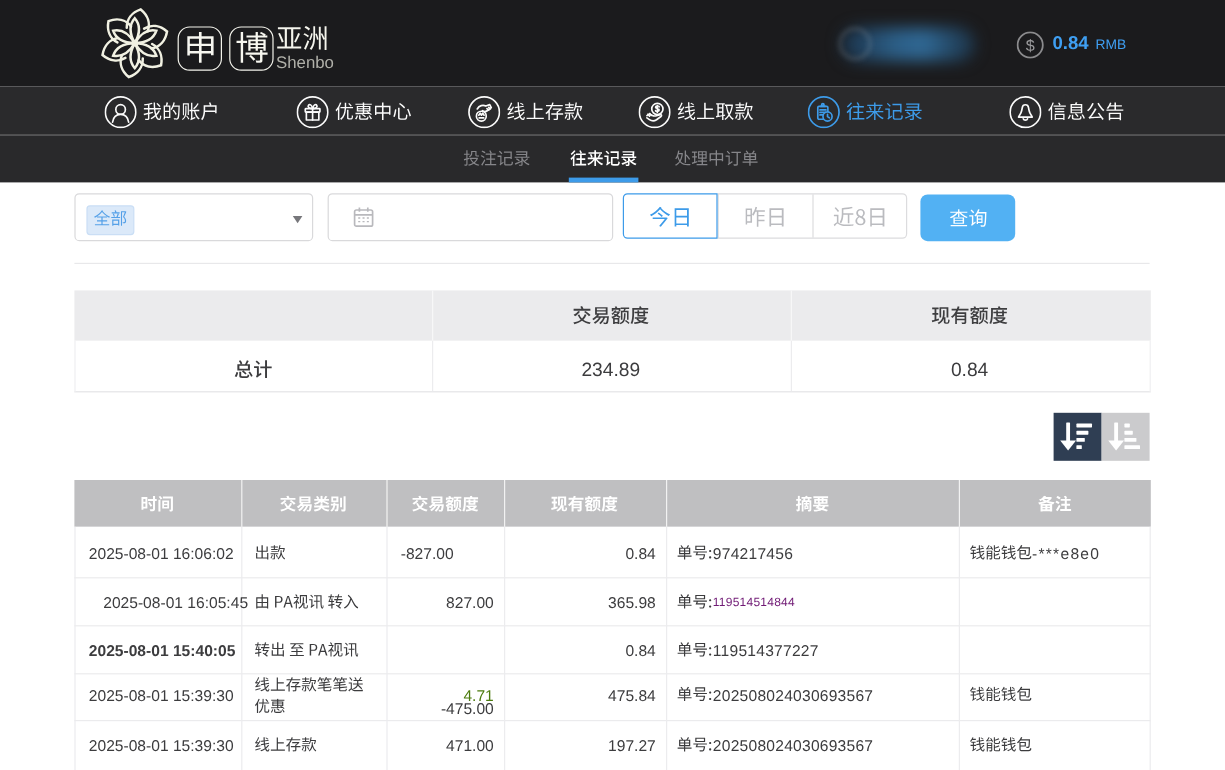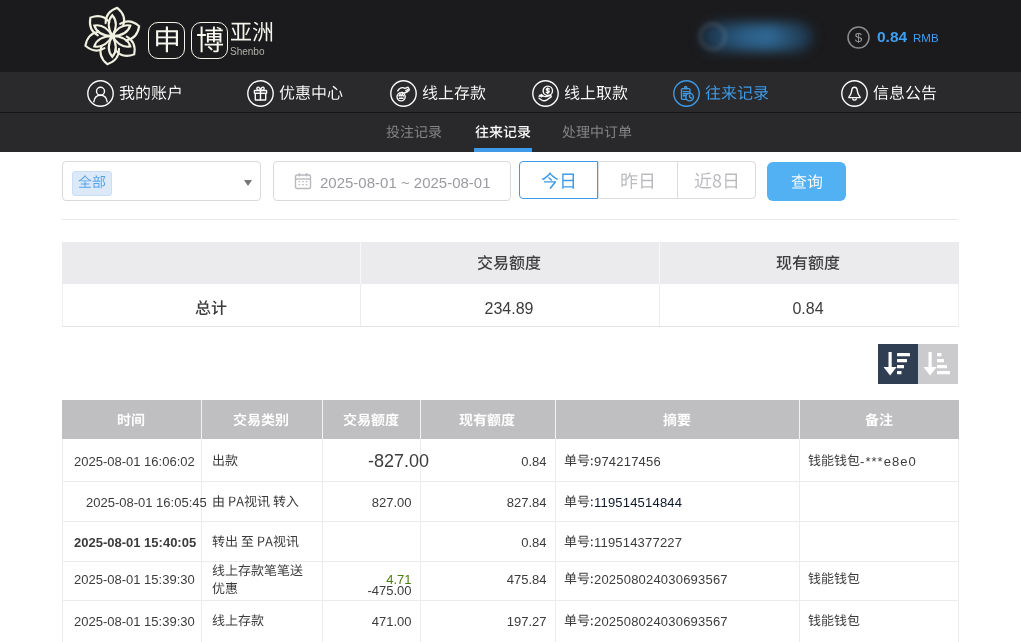--- a/index.html
+++ b/index.html
@@ -28,21 +28,21 @@
 <div style="position:absolute;left:152.5px;top:25.5px;width:28px;height:30px"><svg width="28" height="30" viewBox="0 -24.08 28 30">
         <path d="M5.2 -11.8H12.8V-7.5H5.2ZM5.2 -13.7V-17.8H12.8V-13.7ZM22.8 -11.8V-7.5H15V-11.8ZM22.8 -13.7H15V-17.8H22.8ZM12.8 -23.5V-19.8H3.1V-3.9H5.2V-5.5H12.8V2.2H15V-5.5H22.8V-4H25V-19.8H15V-23.5Z" fill="#f7f7f0"></path>
       </svg></div>
 <div class="abs" style="left:191px;top:22px;width:37px;height:37px;border:1.7px solid #f4f4ec;border-radius:10px"></div>
 <div style="position:absolute;left:195.5px;top:25.5px;width:28px;height:30px"><svg width="28" height="30" viewBox="0 -24.08 28 30">
         <path d="M11.6 -3.2C13 -2.1 14.5 -0.6 15.2 0.5L16.8 -0.7C16 -1.7 14.4 -3.2 13 -4.3ZM10.9 -17.2V-7.7H12.8V-9.6H17V-7.8H18.9V-9.6H23.5V-7.7H25.4V-17.2H18.9V-18.8H26.8V-20.5H24.8L25.5 -21.3C24.6 -22 22.8 -22.9 21.5 -23.4L20.5 -22.3C21.6 -21.8 22.8 -21.1 23.7 -20.5H18.9V-23.5H17V-20.5H9.4V-18.8H17V-17.2ZM17 -12.6V-11H12.8V-12.6ZM18.9 -12.6H23.5V-11H18.9ZM17 -14H12.8V-15.7H17ZM18.9 -14V-15.7H23.5V-14ZM20.7 -8.5V-6.3H8.6V-4.5H20.7V0C20.7 0.3 20.6 0.4 20.2 0.4C19.8 0.5 18.5 0.5 17 0.4C17.2 1 17.5 1.7 17.6 2.2C19.6 2.2 20.8 2.2 21.6 1.9C22.5 1.7 22.7 1.1 22.7 0.1V-4.5H27V-6.3H22.7V-8.5ZM4.6 -23.5V-16.1H1.1V-14.2H4.6V2.2H6.6V-14.2H9.9V-16.1H6.6V-23.5Z" fill="#f7f7f0"></path>
       </svg></div>
 <div style="position:absolute;left:230px;top:20.5px;width:44px;height:24px"><svg width="44" height="24" viewBox="0 -18.92 44 24">
         <path d="M18.4 -12.4C17.6 -10.1 16.2 -7 15.1 -5.1L16.5 -4.6C17.7 -6.5 19 -9.3 20 -11.8ZM1.8 -11.9C2.9 -9.5 4.2 -6.3 4.8 -4.4L6.4 -5.1C5.8 -6.9 4.4 -10.1 3.3 -12.4ZM1.6 -17.2V-15.5H7.3V-1.1H1V0.5H21V-1.1H14.4V-15.5H20.5V-17.2ZM9.1 -1.1V-15.5H12.6V-1.1ZM31.1 -18V-10.3C31.1 -6.3 30.8 -2.4 28.1 0.8C28.5 1 29.1 1.5 29.4 1.8C32.3 -1.6 32.6 -6 32.6 -10.3V-18ZM29.3 -12.2C29 -10.4 28.4 -8.3 27.5 -7L28.8 -6.3C29.7 -7.7 30.3 -10 30.6 -11.9ZM32.7 -11.5C33.4 -10 34 -8 34.1 -6.7L35.4 -7.1C35.2 -8.4 34.6 -10.4 33.9 -11.9ZM23.8 -17.1C25 -16.4 26.6 -15.3 27.3 -14.6L28.4 -16C27.6 -16.6 26 -17.6 24.8 -18.2ZM22.8 -11.1C24.1 -10.5 25.7 -9.5 26.6 -8.9L27.5 -10.2C26.7 -10.8 25 -11.7 23.8 -12.3ZM23.3 0.6 24.8 1.5C25.7 -0.5 26.8 -3.3 27.7 -5.6L26.3 -6.4C25.4 -4 24.2 -1.1 23.3 0.6ZM40.5 -18V-7.8C40.1 -9.2 39.2 -10.9 38.4 -12.3L37.3 -11.8V-17.7H35.7V1.3H37.3V-11.5C38.2 -10 39 -8 39.4 -6.7L40.5 -7.2V1.7H42.1V-18Z" fill="#f4f4ec"></path>
       </svg></div>
-<div style="position:absolute;font-family:'Liberation Sans',sans-serif;font-size:10px;color:#b0b0a9;font-weight:400;white-space:pre;line-height:16px;top:43.5px;left:230px;">Shenbo</div>
+<div style="position:absolute;font-family:'Liberation Sans',sans-serif;font-size:14px;color:#b0b0a9;font-weight:400;white-space:pre;line-height:16px;top:43.5px;left:230px;">Shenbo</div>
 <div class="abs" style="left:701px;top:23px;width:111px;height:28px;border-radius:14px;background:linear-gradient(90deg,#1b3147,#2c5e86 40%,#306894 62%,#203c54 92%);filter:blur(6px)"></div>
 <div class="abs" style="left:699px;top:23px;width:27px;height:27px;border:2px solid rgba(210,210,210,0.25);border-radius:50%;filter:blur(2px)"></div>
 <div class="abs" style="left:847px;top:26px"><svg width="23" height="23" viewBox="0 0 23 23">
         <circle cx="11.5" cy="11.5" r="10.5" fill="none" stroke="#8b8b8d" stroke-width="1.5"></circle>
         <text x="11.5" y="16.2" text-anchor="middle" font-family="Liberation Sans" font-size="13.5" fill="#9a9a9c">$</text>
       </svg></div>
 <div style="position:absolute;font-family:'Liberation Sans',sans-serif;font-size:15.5px;color:#3f9ff2;font-weight:700;white-space:pre;line-height:17.5px;top:28.25px;left:877px;">0.84</div>
 <div style="position:absolute;font-family:'Liberation Sans',sans-serif;font-size:11.5px;color:#3f9ff2;font-weight:400;white-space:pre;line-height:13.5px;top:31.75px;left:913px;">RMB</div>
 <div class="abs" style="left:0;top:72px;width:1021px;height:40px;background:#2a2a2c"></div>
 <div class="abs" style="left:0;top:112px;width:1021px;height:1px;background:#151517"></div>
@@ -141,21 +141,20 @@
         <line x1="12.5" y1="1" x2="12.5" y2="4.5"></line>
         <g stroke-width="1.2">
 <line x1="4.5" y1="9.7" x2="6.2" y2="9.7"></line>
           <line x1="8.1" y1="9.7" x2="9.8" y2="9.7"></line>
           <line x1="11.7" y1="9.7" x2="13.4" y2="9.7"></line>
 <line x1="4.5" y1="12.7" x2="6.2" y2="12.7"></line>
           <line x1="8.1" y1="12.7" x2="9.8" y2="12.7"></line>
           <line x1="11.7" y1="12.7" x2="13.4" y2="12.7"></line>
         </g>
       </svg></div>
-<div style="position:absolute;font-family:'Liberation Sans',sans-serif;font-size:15px;color:#9b9ba1;font-weight:400;white-space:pre;line-height:17px;top:173.5px;left:320px;">2025-08-01 ~ 2025-08-01</div>
 <div class="abs" style="left:598px;top:161px;width:158px;height:38px;border:1px solid #dcdcde;border-radius:0 4px 4px 0"></div>
 <div class="abs" style="left:677px;top:162px;width:1px;height:36px;background:#dcdcde"></div>
 <div class="abs" style="left:519px;top:161px;width:79px;height:38px;border:1px solid #3d9be9;border-radius:4px 0 0 4px;background:#fff"></div>
 <div style="position:absolute;left:540.5px;top:172px;width:36px;height:20px"><svg width="36" height="20" viewBox="0 -15.48 36 20">
         <path d="M7 -9.6C8.2 -8.7 9.7 -7.4 10.4 -6.6L11.4 -7.6C10.7 -8.4 9.1 -9.6 7.9 -10.4ZM2.9 -6.3V-4.9H13C11.7 -3.2 9.8 -0.9 8.3 0.9L9.7 1.5C11.6 -0.8 14 -3.8 15.5 -5.8L14.4 -6.3L14.2 -6.3ZM8.9 -15.2C7.1 -12.5 3.9 -10 0.6 -8.5C1 -8.2 1.4 -7.7 1.7 -7.3C4.4 -8.7 7.1 -10.8 9.1 -13.1C11 -10.9 13.9 -8.7 16.3 -7.5C16.6 -7.8 17 -8.4 17.4 -8.7C14.8 -9.8 11.7 -12 9.9 -14.1L10.2 -14.6ZM22.6 -6.3H31.5V-1.3H22.6ZM22.6 -7.7V-12.5H31.5V-7.7ZM21.2 -13.9V1.2H22.6V0.1H31.5V1.2H33V-13.9Z" fill="#3d9be9"></path>
       </svg></div>
 <div style="position:absolute;left:619.5px;top:172px;width:36px;height:20px"><svg width="36" height="20" viewBox="0 -15.48 36 20">
         <path d="M9.6 -15.1C9 -12.7 8 -10.2 6.7 -8.7C7 -8.4 7.5 -7.9 7.8 -7.7C8.4 -8.6 9.1 -9.7 9.6 -11H10.7V1.4H12V-3.2H17.1V-4.4H12V-7.2H17V-8.4H12V-11H17.4V-12.2H10.1C10.4 -13.1 10.7 -14 10.9 -14.8ZM5.4 -7.3V-3.2H2.6V-7.3ZM5.4 -8.5H2.6V-12.5H5.4ZM1.4 -13.7V-0.5H2.6V-1.9H6.7V-13.7ZM22.6 -6.3H31.5V-1.3H22.6ZM22.6 -7.7V-12.5H31.5V-7.7ZM21.2 -13.9V1.2H22.6V0.1H31.5V1.2H33V-13.9Z" fill="#babbbf"></path>
       </svg></div>
 <div style="position:absolute;left:693.5px;top:172px;width:46px;height:20px"><svg width="46" height="20" viewBox="0 -15.48 46 20">
@@ -235,37 +234,37 @@
 <div class="abs" style="left:62px;top:641.5px;width:897px;height:1px;background:#ebebed"></div>
 <div class="abs" style="left:200.5px;top:439px;width:1px;height:203px;background:#ececee"></div>
 <div class="abs" style="left:321.5px;top:439px;width:1px;height:203px;background:#ececee"></div>
 <div class="abs" style="left:419.5px;top:439px;width:1px;height:203px;background:#ececee"></div>
 <div class="abs" style="left:554.5px;top:439px;width:1px;height:203px;background:#ececee"></div>
 <div class="abs" style="left:798.5px;top:439px;width:1px;height:203px;background:#ececee"></div>
 <div style="position:absolute;font-family:'Liberation Sans',sans-serif;font-size:13px;color:#3c3c3e;font-weight:400;white-space:pre;line-height:15px;top:453.5px;left:74px;">2025-08-01 16:06:02</div>
 <div style="position:absolute;left:211.5px;top:453.5px;width:26px;height:15px"><svg width="26" height="15" viewBox="0 -11.18 26 15">
         <path d="M1.4 -4.4V0.3H10.6V1H11.6V-4.4H10.6V-0.7H7V-5.3H11.1V-9.8H10.1V-6.2H7V-10.9H5.9V-6.2H3V-9.7H1.9V-5.3H5.9V-0.7H2.4V-4.4ZM14.6 -2.8C14.3 -1.9 13.9 -0.9 13.4 -0.2C13.6 -0.1 14 0 14.2 0.2C14.6 -0.6 15.1 -1.7 15.4 -2.6ZM17.9 -2.5C18.3 -1.9 18.7 -1 18.9 -0.4L19.6 -0.8C19.4 -1.3 19 -2.2 18.6 -2.8ZM21.8 -6.7V-6.1C21.8 -4.3 21.6 -1.7 19.3 0.4C19.5 0.5 19.9 0.8 20 1.1C21.3 -0.1 22 -1.5 22.4 -2.8C22.9 -1.1 23.7 0.3 25 1C25.1 0.8 25.4 0.4 25.6 0.2C24.1 -0.6 23.2 -2.6 22.7 -4.8C22.7 -5.3 22.7 -5.7 22.7 -6.1V-6.7ZM16.2 -10.9V-9.7H13.7V-8.9H16.2V-7.7H14V-6.9H19.4V-7.7H17.1V-8.9H19.7V-9.7H17.1V-10.9ZM13.5 -4.1V-3.3H16.2V0C16.2 0.1 16.2 0.2 16 0.2C15.9 0.2 15.4 0.2 14.9 0.2C15 0.4 15.2 0.8 15.2 1C15.9 1 16.4 1 16.7 0.9C17.1 0.7 17.1 0.5 17.1 0V-3.3H19.8V-4.1ZM20.8 -10.9C20.5 -8.9 20.1 -6.9 19.3 -5.6V-5.9H14.1V-5.1H19.3V-5.5C19.5 -5.4 19.9 -5.1 20 -5C20.5 -5.7 20.8 -6.6 21.1 -7.7H24.3C24.1 -6.8 23.9 -5.9 23.6 -5.3L24.4 -5C24.8 -5.9 25.1 -7.2 25.4 -8.4L24.7 -8.6L24.6 -8.6H21.3C21.5 -9.3 21.6 -10 21.7 -10.8Z" fill="#3c3c3e"></path>
       </svg></div>
-<div style="position:absolute;font-family:'Liberation Sans',sans-serif;font-size:18px;color:#3c3c3e;font-weight:400;white-space:pre;line-height:15px;top:453.5px;right:592px;">-827.00</div>
+<div style="position:absolute;font-family:'Liberation Sans',sans-serif;font-size:13px;color:#3c3c3e;font-weight:400;white-space:pre;line-height:15px;top:453.5px;right:643px;">-827.00</div>
 <div style="position:absolute;font-family:'Liberation Sans',sans-serif;font-size:13px;color:#3c3c3e;font-weight:400;white-space:pre;line-height:15px;top:453.5px;right:474.5px;">0.84</div>
 <div class="abs" style="left:564px;top:453.5px;height:15px;display:flex;align-items:center;white-space:pre"><div style="width:30px;height:15px"><svg width="30" height="15" viewBox="0 -11.18 30 15">
           <path d="M2.9 -5.7H6V-4.3H2.9ZM7 -5.7H10.2V-4.3H7ZM2.9 -7.8H6V-6.5H2.9ZM7 -7.8H10.2V-6.5H7ZM9.2 -10.9C8.9 -10.2 8.4 -9.3 7.9 -8.7H4.8L5.3 -8.9C5 -9.5 4.4 -10.3 3.9 -10.9L3.1 -10.5C3.5 -9.9 4 -9.2 4.3 -8.7H1.9V-3.4H6V-2.2H0.7V-1.3H6V1H7V-1.3H12.3V-2.2H7V-3.4H11.2V-8.7H9C9.4 -9.2 9.9 -9.9 10.3 -10.5ZM16.4 -9.5H22.6V-7.7H16.4ZM15.4 -10.4V-6.9H23.6V-10.4ZM13.8 -5.7V-4.8H16.5C16.2 -4 15.9 -3.1 15.6 -2.5H22.5C22.2 -1 21.9 -0.2 21.6 0C21.5 0.1 21.3 0.1 21 0.1C20.6 0.1 19.7 0.1 18.8 0C19 0.3 19.1 0.7 19.1 1C20 1 20.9 1 21.3 1C21.8 1 22.1 0.9 22.4 0.7C22.9 0.2 23.2 -0.7 23.6 -2.9C23.6 -3.1 23.6 -3.4 23.6 -3.4H17.1L17.6 -4.8H25.1V-5.7ZM27.8 -5.1C28.3 -5.1 28.7 -5.4 28.7 -6C28.7 -6.5 28.3 -6.9 27.8 -6.9C27.3 -6.9 26.9 -6.5 26.9 -6C26.9 -5.4 27.3 -5.1 27.8 -5.1ZM27.8 0.2C28.3 0.2 28.7 -0.2 28.7 -0.7C28.7 -1.3 28.3 -1.6 27.8 -1.6C27.3 -1.6 26.9 -1.3 26.9 -0.7C26.9 -0.2 27.3 0.2 27.8 0.2Z" fill="#3c3c3e"></path>
         </svg></div><span style="font-size:13px;color:#3c3c3e;font-family:'Liberation Sans',sans-serif;letter-spacing:0.2px">974217456</span></div>
 <div class="abs" style="left:808px;top:453.5px;height:15px;display:flex;align-items:center;white-space:pre"><div style="width:52px;height:15px"><svg width="52" height="15" viewBox="0 -11.18 52 15">
           <path d="M9.1 -10.1C9.8 -9.8 10.6 -9.3 11 -9L11.5 -9.6C11.1 -9.9 10.3 -10.4 9.7 -10.7ZM2.4 -10.9C2 -9.7 1.2 -8.5 0.4 -7.7C0.6 -7.5 0.9 -7 1 -6.8C1.4 -7.3 1.9 -7.9 2.2 -8.5H5.2V-9.5H2.7C2.9 -9.8 3.1 -10.2 3.2 -10.6ZM0.8 -4.5V-3.6H2.7V-0.9C2.7 -0.3 2.3 0.1 2 0.2C2.2 0.4 2.4 0.7 2.5 0.9C2.7 0.7 3.1 0.5 5.5 -1C5.5 -1.2 5.3 -1.6 5.3 -1.8L3.6 -0.9V-3.6H5.4V-4.5H3.6V-6.2H5V-7.1H1.4V-6.2H2.7V-4.5ZM11.5 -4.5C11 -3.7 10.3 -2.9 9.5 -2.2C9.3 -3 9.1 -3.8 9 -4.8L12.3 -5.4L12.1 -6.2L8.9 -5.6C8.8 -6.2 8.7 -6.7 8.7 -7.3L11.9 -7.8L11.8 -8.7L8.7 -8.2C8.6 -9.1 8.6 -10 8.6 -10.9H7.7C7.7 -10 7.7 -9 7.7 -8.1L5.8 -7.8L5.9 -6.9L7.8 -7.2C7.9 -6.6 7.9 -6 8 -5.5L5.5 -5L5.7 -4.1L8.1 -4.6C8.2 -3.5 8.4 -2.5 8.7 -1.7C7.7 -0.9 6.6 -0.4 5.4 0C5.6 0.2 5.8 0.6 6 0.8C7.1 0.4 8.1 -0.1 9.1 -0.8C9.6 0.3 10.3 1 11.1 1C12 1 12.3 0.6 12.5 -0.9C12.3 -1 12 -1.2 11.8 -1.4C11.7 -0.2 11.6 0.1 11.2 0.1C10.7 0.1 10.2 -0.5 9.8 -1.4C10.9 -2.2 11.7 -3.1 12.3 -4.2ZM18 -5.5V-4.3H15.2V-5.5ZM14.3 -6.3V1H15.2V-1.6H18V-0.1C18 0.1 17.9 0.1 17.8 0.1C17.6 0.1 17 0.1 16.4 0.1C16.5 0.4 16.7 0.7 16.7 1C17.6 1 18.1 1 18.5 0.8C18.8 0.7 18.9 0.4 18.9 -0.1V-6.3ZM15.2 -3.6H18V-2.4H15.2ZM24.2 -9.9C23.4 -9.6 22.2 -9.1 21.1 -8.7V-10.9H20.2V-6.6C20.2 -5.5 20.5 -5.2 21.7 -5.2C22 -5.2 23.7 -5.2 24 -5.2C25 -5.2 25.3 -5.6 25.4 -7.2C25.1 -7.3 24.7 -7.4 24.5 -7.6C24.5 -6.3 24.4 -6.1 23.9 -6.1C23.5 -6.1 22.1 -6.1 21.8 -6.1C21.2 -6.1 21.1 -6.2 21.1 -6.6V-7.9C22.4 -8.3 23.8 -8.7 24.8 -9.2ZM24.3 -4.1C23.6 -3.7 22.3 -3.2 21.1 -2.8V-4.8H20.2V-0.5C20.2 0.6 20.5 0.9 21.8 0.9C22 0.9 23.8 0.9 24 0.9C25.1 0.9 25.4 0.5 25.5 -1.3C25.3 -1.4 24.9 -1.5 24.6 -1.7C24.6 -0.2 24.5 0.1 24 0.1C23.6 0.1 22.1 0.1 21.9 0.1C21.2 0.1 21.1 0 21.1 -0.4V-2C22.4 -2.3 23.9 -2.8 24.9 -3.4ZM14.1 -7.2C14.4 -7.3 14.8 -7.4 18.4 -7.6C18.5 -7.4 18.6 -7.1 18.7 -6.9L19.5 -7.3C19.3 -8.1 18.5 -9.3 17.8 -10.1L17.1 -9.8C17.4 -9.4 17.7 -8.9 18 -8.4L15.1 -8.2C15.7 -8.9 16.3 -9.8 16.7 -10.6L15.7 -10.9C15.3 -9.9 14.6 -8.9 14.4 -8.6C14.1 -8.4 13.9 -8.2 13.8 -8.1C13.9 -7.9 14 -7.4 14.1 -7.2ZM35.1 -10.1C35.8 -9.8 36.6 -9.3 37 -9L37.5 -9.6C37.1 -9.9 36.3 -10.4 35.7 -10.7ZM28.4 -10.9C28 -9.7 27.2 -8.5 26.4 -7.7C26.6 -7.5 26.9 -7 27 -6.8C27.4 -7.3 27.9 -7.9 28.2 -8.5H31.2V-9.5H28.7C28.9 -9.8 29.1 -10.2 29.2 -10.6ZM26.8 -4.5V-3.6H28.7V-0.9C28.7 -0.3 28.3 0.1 28 0.2C28.2 0.4 28.4 0.7 28.5 0.9C28.7 0.7 29.1 0.5 31.5 -1C31.5 -1.2 31.3 -1.6 31.3 -1.8L29.6 -0.9V-3.6H31.4V-4.5H29.6V-6.2H31V-7.1H27.4V-6.2H28.7V-4.5ZM37.5 -4.5C37 -3.7 36.3 -2.9 35.5 -2.2C35.3 -3 35.1 -3.8 35 -4.8L38.3 -5.4L38.1 -6.2L34.9 -5.6C34.8 -6.2 34.7 -6.7 34.7 -7.3L37.9 -7.8L37.8 -8.7L34.7 -8.2C34.6 -9.1 34.6 -10 34.6 -10.9H33.7C33.7 -10 33.7 -9 33.7 -8.1L31.8 -7.8L31.9 -6.9L33.8 -7.2C33.9 -6.6 33.9 -6 34 -5.5L31.5 -5L31.7 -4.1L34.1 -4.6C34.2 -3.5 34.5 -2.5 34.7 -1.7C33.7 -0.9 32.6 -0.4 31.4 0C31.6 0.2 31.8 0.6 32 0.8C33.1 0.4 34.1 -0.1 35.1 -0.8C35.6 0.3 36.3 1 37.1 1C38 1 38.3 0.6 38.5 -0.9C38.3 -1 38 -1.2 37.8 -1.4C37.7 -0.2 37.6 0.1 37.2 0.1C36.7 0.1 36.2 -0.5 35.8 -1.4C36.9 -2.2 37.7 -3.1 38.4 -4.2ZM42.9 -11C42.2 -9.2 40.9 -7.5 39.5 -6.5C39.7 -6.3 40.1 -5.9 40.3 -5.8C41.1 -6.4 41.8 -7.3 42.5 -8.2H49.3C49.2 -4.6 49.1 -3.3 48.9 -3C48.7 -2.8 48.6 -2.8 48.4 -2.8C48.2 -2.8 47.7 -2.8 47.1 -2.9C47.2 -2.6 47.3 -2.2 47.4 -1.9C48 -1.9 48.5 -1.9 48.9 -1.9C49.2 -2 49.5 -2.1 49.7 -2.4C50.1 -2.8 50.2 -4.4 50.3 -8.7C50.4 -8.8 50.4 -9.2 50.4 -9.2H43.1C43.4 -9.7 43.7 -10.2 43.9 -10.7ZM42.5 -6H45.9V-3.9H42.5ZM41.5 -6.9V-1.1C41.5 0.4 42.1 0.8 44.2 0.8C44.7 0.8 48.6 0.8 49.1 0.8C50.9 0.8 51.3 0.3 51.5 -1.4C51.2 -1.5 50.8 -1.7 50.5 -1.8C50.4 -0.4 50.2 -0.2 49.1 -0.2C48.3 -0.2 44.8 -0.2 44.1 -0.2C42.7 -0.2 42.5 -0.3 42.5 -1.1V-3H46.9V-6.9Z" fill="#3c3c3e"></path>
         </svg></div><span style="font-size:13px;color:#3c3c3e;font-family:'Liberation Sans',sans-serif;letter-spacing:1.05px">-***e8e0</span></div>
 <div style="position:absolute;font-family:'Liberation Sans',sans-serif;font-size:13px;color:#3c3c3e;font-weight:400;white-space:pre;line-height:15px;top:494.5px;left:74px;margin-left:12px;">2025-08-01 16:05:45</div>
 <div style="position:absolute;left:211.5px;top:494.5px;width:87px;height:15px"><svg width="87" height="15" viewBox="0 -11.18 87 15">
         <path d="M2.5 -3.6H6V-0.7H2.5ZM10.5 -3.6V-0.7H7V-3.6ZM2.5 -4.6V-7.4H6V-4.6ZM10.5 -4.6H7V-7.4H10.5ZM6 -10.9V-8.4H1.5V1H2.5V0.2H10.5V1H11.5V-8.4H7V-10.9ZM17.2 0H18.4V-3.8H20C22.1 -3.8 23.5 -4.7 23.5 -6.7C23.5 -8.8 22.1 -9.5 19.9 -9.5H17.2ZM18.4 -4.8V-8.6H19.8C21.5 -8.6 22.3 -8.1 22.3 -6.7C22.3 -5.4 21.5 -4.8 19.8 -4.8ZM24.2 0H25.4L26.3 -2.9H29.8L30.7 0H32L28.8 -9.5H27.4ZM26.6 -3.9 27.1 -5.3C27.4 -6.4 27.7 -7.4 28 -8.6H28.1C28.4 -7.4 28.7 -6.4 29.1 -5.3L29.5 -3.9ZM37.9 -10.3V-3.4H38.8V-9.4H42.9V-3.4H43.8V-10.3ZM34 -10.5C34.5 -9.9 35 -9.2 35.3 -8.7L36 -9.3C35.8 -9.7 35.3 -10.4 34.8 -10.9ZM40.3 -8.4V-5.9C40.3 -3.9 39.9 -1.4 36.6 0.3C36.8 0.5 37.2 0.8 37.3 1.1C39.2 0 40.2 -1.4 40.8 -2.8V-0.3C40.8 0.6 41.1 0.8 42 0.8H43.2C44.3 0.8 44.5 0.3 44.6 -1.7C44.3 -1.8 44 -1.9 43.8 -2.1C43.7 -0.2 43.7 0.1 43.2 0.1H42.1C41.8 0.1 41.7 0 41.7 -0.4V-3.6H41C41.2 -4.4 41.3 -5.2 41.3 -5.9V-8.4ZM32.9 -8.7V-7.8H36C35.3 -6.1 33.9 -4.5 32.6 -3.6C32.7 -3.4 32.9 -2.9 33 -2.7C33.5 -3 34 -3.5 34.5 -4V1H35.4V-4.6C35.9 -4 36.5 -3.2 36.7 -2.8L37.3 -3.6C37.1 -3.9 36.2 -5 35.7 -5.5C36.3 -6.4 36.8 -7.4 37.2 -8.4L36.7 -8.7L36.5 -8.7ZM46.5 -10.1C47.2 -9.5 47.9 -8.6 48.3 -8.1L49 -8.7C48.6 -9.3 47.8 -10.1 47.2 -10.6ZM45.6 -6.9V-5.9H47.4V-1.4C47.4 -0.9 47 -0.5 46.8 -0.3C47 -0.1 47.2 0.3 47.3 0.5C47.5 0.2 47.9 -0.1 50.1 -1.8C50 -2 49.8 -2.4 49.7 -2.6L48.4 -1.6V-6.9ZM49.7 -10.2V-9.3H51.6V-5.6H49.6V-4.7H51.6V0.9H52.5V-4.7H54.5V-5.6H52.5V-9.3H55C55 -3.7 55 0.5 56.4 1C57.1 1.2 57.5 0.8 57.6 -1.4C57.5 -1.5 57.2 -1.8 57 -2C57 -0.9 56.9 0 56.8 0C55.9 -0.2 56 -4.7 56 -10.2ZM62 -4.3C62.1 -4.4 62.5 -4.5 63 -4.5H64.1V-2.6L61.5 -2.2L61.7 -1.2L64.1 -1.7V1H65.1V-1.9L66.8 -2.2L66.8 -3.1L65.1 -2.8V-4.5H66.4V-5.4H65.1V-7.4H64.1V-5.4H62.8C63.3 -6.3 63.7 -7.4 64 -8.5H66.4V-9.4H64.3C64.4 -9.8 64.5 -10.3 64.6 -10.7L63.6 -10.9C63.6 -10.4 63.5 -9.9 63.3 -9.4H61.6V-8.5H63.1C62.8 -7.4 62.5 -6.5 62.3 -6.2C62.1 -5.7 61.9 -5.2 61.7 -5.2C61.8 -4.9 62 -4.5 62 -4.3ZM66.5 -7V-6H68.4C68.1 -5.1 67.9 -4.3 67.6 -3.6H71.4C70.9 -3 70.4 -2.2 69.8 -1.5C69.4 -1.8 68.9 -2.1 68.5 -2.3L67.9 -1.7C69.2 -0.9 70.7 0.3 71.5 1.1L72.1 0.3C71.7 -0.1 71.2 -0.5 70.6 -1C71.4 -2.1 72.3 -3.3 72.9 -4.3L72.2 -4.6L72.1 -4.5H69L69.4 -6H73.4V-7H69.7L70.1 -8.5H73V-9.4H70.3L70.7 -10.8L69.7 -10.9L69.4 -9.4H67V-8.5H69.1L68.7 -7ZM77.8 -9.8C78.6 -9.2 79.3 -8.5 79.9 -7.7C79 -4 77.4 -1.3 74.5 0.2C74.8 0.4 75.2 0.8 75.4 0.9C78 -0.6 79.7 -3 80.7 -6.4C82.1 -3.8 83 -0.8 86 0.9C86.1 0.6 86.3 0.1 86.5 -0.2C82.2 -2.8 82.5 -7.7 78.4 -10.6Z" fill="#3c3c3e"></path>
       </svg></div>
 <div style="position:absolute;font-family:'Liberation Sans',sans-serif;font-size:13px;color:#3c3c3e;font-weight:400;white-space:pre;line-height:15px;top:494.5px;right:609.5px;">827.00</div>
-<div style="position:absolute;font-family:'Liberation Sans',sans-serif;font-size:13px;color:#3c3c3e;font-weight:400;white-space:pre;line-height:15px;top:494.5px;right:474.5px;">827.84</div>
+<div style="position:absolute;font-family:'Liberation Sans',sans-serif;font-size:13px;color:#3c3c3e;font-weight:400;white-space:pre;line-height:15px;top:494.5px;right:474.5px;">365.98</div>
 <div class="abs" style="left:564px;top:494.5px;height:15px;display:flex;align-items:center;white-space:pre"><div style="width:30px;height:15px"><svg width="30" height="15" viewBox="0 -11.18 30 15">
           <path d="M2.9 -5.7H6V-4.3H2.9ZM7 -5.7H10.2V-4.3H7ZM2.9 -7.8H6V-6.5H2.9ZM7 -7.8H10.2V-6.5H7ZM9.2 -10.9C8.9 -10.2 8.4 -9.3 7.9 -8.7H4.8L5.3 -8.9C5 -9.5 4.4 -10.3 3.9 -10.9L3.1 -10.5C3.5 -9.9 4 -9.2 4.3 -8.7H1.9V-3.4H6V-2.2H0.7V-1.3H6V1H7V-1.3H12.3V-2.2H7V-3.4H11.2V-8.7H9C9.4 -9.2 9.9 -9.9 10.3 -10.5ZM16.4 -9.5H22.6V-7.7H16.4ZM15.4 -10.4V-6.9H23.6V-10.4ZM13.8 -5.7V-4.8H16.5C16.2 -4 15.9 -3.1 15.6 -2.5H22.5C22.2 -1 21.9 -0.2 21.6 0C21.5 0.1 21.3 0.1 21 0.1C20.6 0.1 19.7 0.1 18.8 0C19 0.3 19.1 0.7 19.1 1C20 1 20.9 1 21.3 1C21.8 1 22.1 0.9 22.4 0.7C22.9 0.2 23.2 -0.7 23.6 -2.9C23.6 -3.1 23.6 -3.4 23.6 -3.4H17.1L17.6 -4.8H25.1V-5.7ZM27.8 -5.1C28.3 -5.1 28.7 -5.4 28.7 -6C28.7 -6.5 28.3 -6.9 27.8 -6.9C27.3 -6.9 26.9 -6.5 26.9 -6C26.9 -5.4 27.3 -5.1 27.8 -5.1ZM27.8 0.2C28.3 0.2 28.7 -0.2 28.7 -0.7C28.7 -1.3 28.3 -1.6 27.8 -1.6C27.3 -1.6 26.9 -1.3 26.9 -0.7C26.9 -0.2 27.3 0.2 27.8 0.2Z" fill="#3c3c3e"></path>
-        </svg></div><span style="font-size:13px;color:#0f172a;font-family:'Liberation Sans',sans-serif;letter-spacing:0.2px">119514514844</span></div>
+        </svg></div><span style="font-size:10px;color:#701a75;font-family:'Liberation Sans',sans-serif;letter-spacing:0.2px">119514514844</span></div>
 <div style="position:absolute;font-family:'Liberation Sans',sans-serif;font-size:13px;color:#3c3c3e;font-weight:700;white-space:pre;line-height:15px;top:534.8px;left:74px;">2025-08-01 15:40:05</div>
 <div style="position:absolute;left:211.5px;top:534.8px;width:87px;height:15px"><svg width="87" height="15" viewBox="0 -11.18 87 15">
         <path d="M1.1 -4.3C1.2 -4.4 1.6 -4.5 2 -4.5H3.2V-2.6L0.5 -2.2L0.7 -1.2L3.2 -1.7V1H4.1V-1.9L5.8 -2.2L5.8 -3.1L4.1 -2.8V-4.5H5.4V-5.4H4.1V-7.4H3.2V-5.4H1.9C2.3 -6.3 2.7 -7.4 3 -8.5H5.4V-9.4H3.3C3.4 -9.8 3.5 -10.3 3.6 -10.7L2.7 -10.9C2.6 -10.4 2.5 -9.9 2.4 -9.4H0.6V-8.5H2.1C1.8 -7.4 1.5 -6.5 1.4 -6.2C1.2 -5.7 1 -5.2 0.8 -5.2C0.9 -4.9 1 -4.5 1.1 -4.3ZM5.5 -7V-6H7.4C7.2 -5.1 6.9 -4.3 6.7 -3.6H10.4C10 -3 9.4 -2.2 8.9 -1.5C8.4 -1.8 8 -2.1 7.5 -2.3L6.9 -1.7C8.2 -0.9 9.8 0.3 10.5 1.1L11.2 0.3C10.8 -0.1 10.2 -0.5 9.6 -1C10.4 -2.1 11.3 -3.3 12 -4.3L11.3 -4.6L11.1 -4.5H8L8.4 -6H12.5V-7H8.7L9.1 -8.5H12V-9.4H9.4L9.8 -10.8L8.8 -10.9L8.4 -9.4H6V-8.5H8.2L7.7 -7ZM14.4 -4.4V0.3H23.6V1H24.6V-4.4H23.6V-0.7H20V-5.3H24.1V-9.8H23.1V-6.2H20V-10.9H18.9V-6.2H16V-9.7H14.9V-5.3H18.9V-0.7H15.4V-4.4ZM30.8 -5.5C31.3 -5.7 32 -5.7 39.1 -6C39.4 -5.7 39.7 -5.4 39.9 -5.1L40.7 -5.7C40 -6.6 38.6 -7.8 37.4 -8.7L36.6 -8.2C37.2 -7.8 37.7 -7.3 38.3 -6.8L32.2 -6.6C33 -7.3 33.9 -8.3 34.7 -9.3H40.8V-10.2H29.9V-9.3H33.4C32.6 -8.3 31.7 -7.4 31.4 -7.1C31 -6.7 30.8 -6.5 30.5 -6.5C30.6 -6.2 30.8 -5.7 30.8 -5.5ZM34.9 -5.4V-3.7H30.8V-2.8H34.9V-0.4H29.6V0.5H41.2V-0.4H35.9V-2.8H40.1V-3.7H35.9V-5.4ZM46.1 0H47.3V-3.8H48.9C51 -3.8 52.4 -4.7 52.4 -6.7C52.4 -8.8 51 -9.5 48.9 -9.5H46.1ZM47.3 -4.8V-8.6H48.7C50.4 -8.6 51.2 -8.1 51.2 -6.7C51.2 -5.4 50.4 -4.8 48.8 -4.8ZM53.1 0H54.3L55.2 -2.9H58.7L59.6 0H60.9L57.7 -9.5H56.3ZM55.5 -3.9 56 -5.3C56.3 -6.4 56.7 -7.4 57 -8.6H57C57.3 -7.4 57.6 -6.4 58 -5.3L58.4 -3.9ZM66.8 -10.3V-3.4H67.8V-9.4H71.8V-3.4H72.7V-10.3ZM63 -10.5C63.4 -9.9 63.9 -9.2 64.2 -8.7L65 -9.3C64.7 -9.7 64.2 -10.4 63.7 -10.9ZM69.2 -8.4V-5.9C69.2 -3.9 68.8 -1.4 65.6 0.3C65.8 0.5 66.1 0.8 66.2 1.1C68.1 0 69.2 -1.4 69.7 -2.8V-0.3C69.7 0.6 70 0.8 70.9 0.8H72.1C73.2 0.8 73.4 0.3 73.5 -1.7C73.3 -1.8 72.9 -1.9 72.7 -2.1C72.6 -0.2 72.6 0.1 72.1 0.1H71.1C70.7 0.1 70.6 0 70.6 -0.4V-3.6H69.9C70.1 -4.4 70.2 -5.2 70.2 -5.9V-8.4ZM61.8 -8.7V-7.8H64.9C64.2 -6.1 62.8 -4.5 61.5 -3.6C61.6 -3.4 61.8 -2.9 61.9 -2.7C62.4 -3 62.9 -3.5 63.4 -4V1H64.3V-4.6C64.8 -4 65.4 -3.2 65.6 -2.8L66.2 -3.6C66 -3.9 65.1 -5 64.6 -5.5C65.2 -6.4 65.8 -7.4 66.1 -8.4L65.6 -8.7L65.4 -8.7ZM75.4 -10.1C76.1 -9.5 76.9 -8.6 77.2 -8.1L77.9 -8.7C77.6 -9.3 76.8 -10.1 76.1 -10.6ZM74.5 -6.9V-5.9H76.3V-1.4C76.3 -0.9 75.9 -0.5 75.7 -0.3C75.9 -0.1 76.1 0.3 76.2 0.5C76.4 0.2 76.8 -0.1 79 -1.8C78.9 -2 78.7 -2.4 78.6 -2.6L77.3 -1.6V-6.9ZM78.6 -10.2V-9.3H80.5V-5.6H78.5V-4.7H80.5V0.9H81.4V-4.7H83.4V-5.6H81.4V-9.3H83.9C83.9 -3.7 83.9 0.5 85.3 1C86 1.2 86.4 0.8 86.5 -1.4C86.4 -1.5 86.1 -1.8 85.9 -2C85.9 -0.9 85.8 0 85.7 0C84.8 -0.2 84.9 -4.7 84.9 -10.2Z" fill="#3c3c3e"></path>
       </svg></div>
 <div style="position:absolute;font-family:'Liberation Sans',sans-serif;font-size:13px;color:#3c3c3e;font-weight:400;white-space:pre;line-height:15px;top:534.8px;right:609.5px;margin-top:48px;">-475.00</div>
 <div style="position:absolute;font-family:'Liberation Sans',sans-serif;font-size:13px;color:#3c3c3e;font-weight:400;white-space:pre;line-height:15px;top:534.8px;right:474.5px;">0.84</div>
 <div class="abs" style="left:564px;top:534.8px;height:15px;display:flex;white-space:pre"><div style="width:30px;height:15px"><svg width="30" height="15" viewBox="0 -11.18 30 15">
           <path d="M2.9 -5.7H6V-4.3H2.9ZM7 -5.7H10.2V-4.3H7ZM2.9 -7.8H6V-6.5H2.9ZM7 -7.8H10.2V-6.5H7ZM9.2 -10.9C8.9 -10.2 8.4 -9.3 7.9 -8.7H4.8L5.3 -8.9C5 -9.5 4.4 -10.3 3.9 -10.9L3.1 -10.5C3.5 -9.9 4 -9.2 4.3 -8.7H1.9V-3.4H6V-2.2H0.7V-1.3H6V1H7V-1.3H12.3V-2.2H7V-3.4H11.2V-8.7H9C9.4 -9.2 9.9 -9.9 10.3 -10.5ZM16.4 -9.5H22.6V-7.7H16.4ZM15.4 -10.4V-6.9H23.6V-10.4ZM13.8 -5.7V-4.8H16.5C16.2 -4 15.9 -3.1 15.6 -2.5H22.5C22.2 -1 21.9 -0.2 21.6 0C21.5 0.1 21.3 0.1 21 0.1C20.6 0.1 19.7 0.1 18.8 0C19 0.3 19.1 0.7 19.1 1C20 1 20.9 1 21.3 1C21.8 1 22.1 0.9 22.4 0.7C22.9 0.2 23.2 -0.7 23.6 -2.9C23.6 -3.1 23.6 -3.4 23.6 -3.4H17.1L17.6 -4.8H25.1V-5.7ZM27.8 -5.1C28.3 -5.1 28.7 -5.4 28.7 -6C28.7 -6.5 28.3 -6.9 27.8 -6.9C27.3 -6.9 26.9 -6.5 26.9 -6C26.9 -5.4 27.3 -5.1 27.8 -5.1ZM27.8 0.2C28.3 0.2 28.7 -0.2 28.7 -0.7C28.7 -1.3 28.3 -1.6 27.8 -1.6C27.3 -1.6 26.9 -1.3 26.9 -0.7C26.9 -0.2 27.3 0.2 27.8 0.2Z" fill="#3c3c3e"></path>
         </svg></div><span style="font-size:13px;color:#3c3c3e;font-family:'Liberation Sans',sans-serif;letter-spacing:0.2px">119514377227</span></div>
 <div style="position:absolute;font-family:'Liberation Sans',sans-serif;font-size:13px;color:#3c3c3e;font-weight:400;white-space:pre;line-height:15px;top:572.3px;left:74px;">2025-08-01 15:39:30</div>

